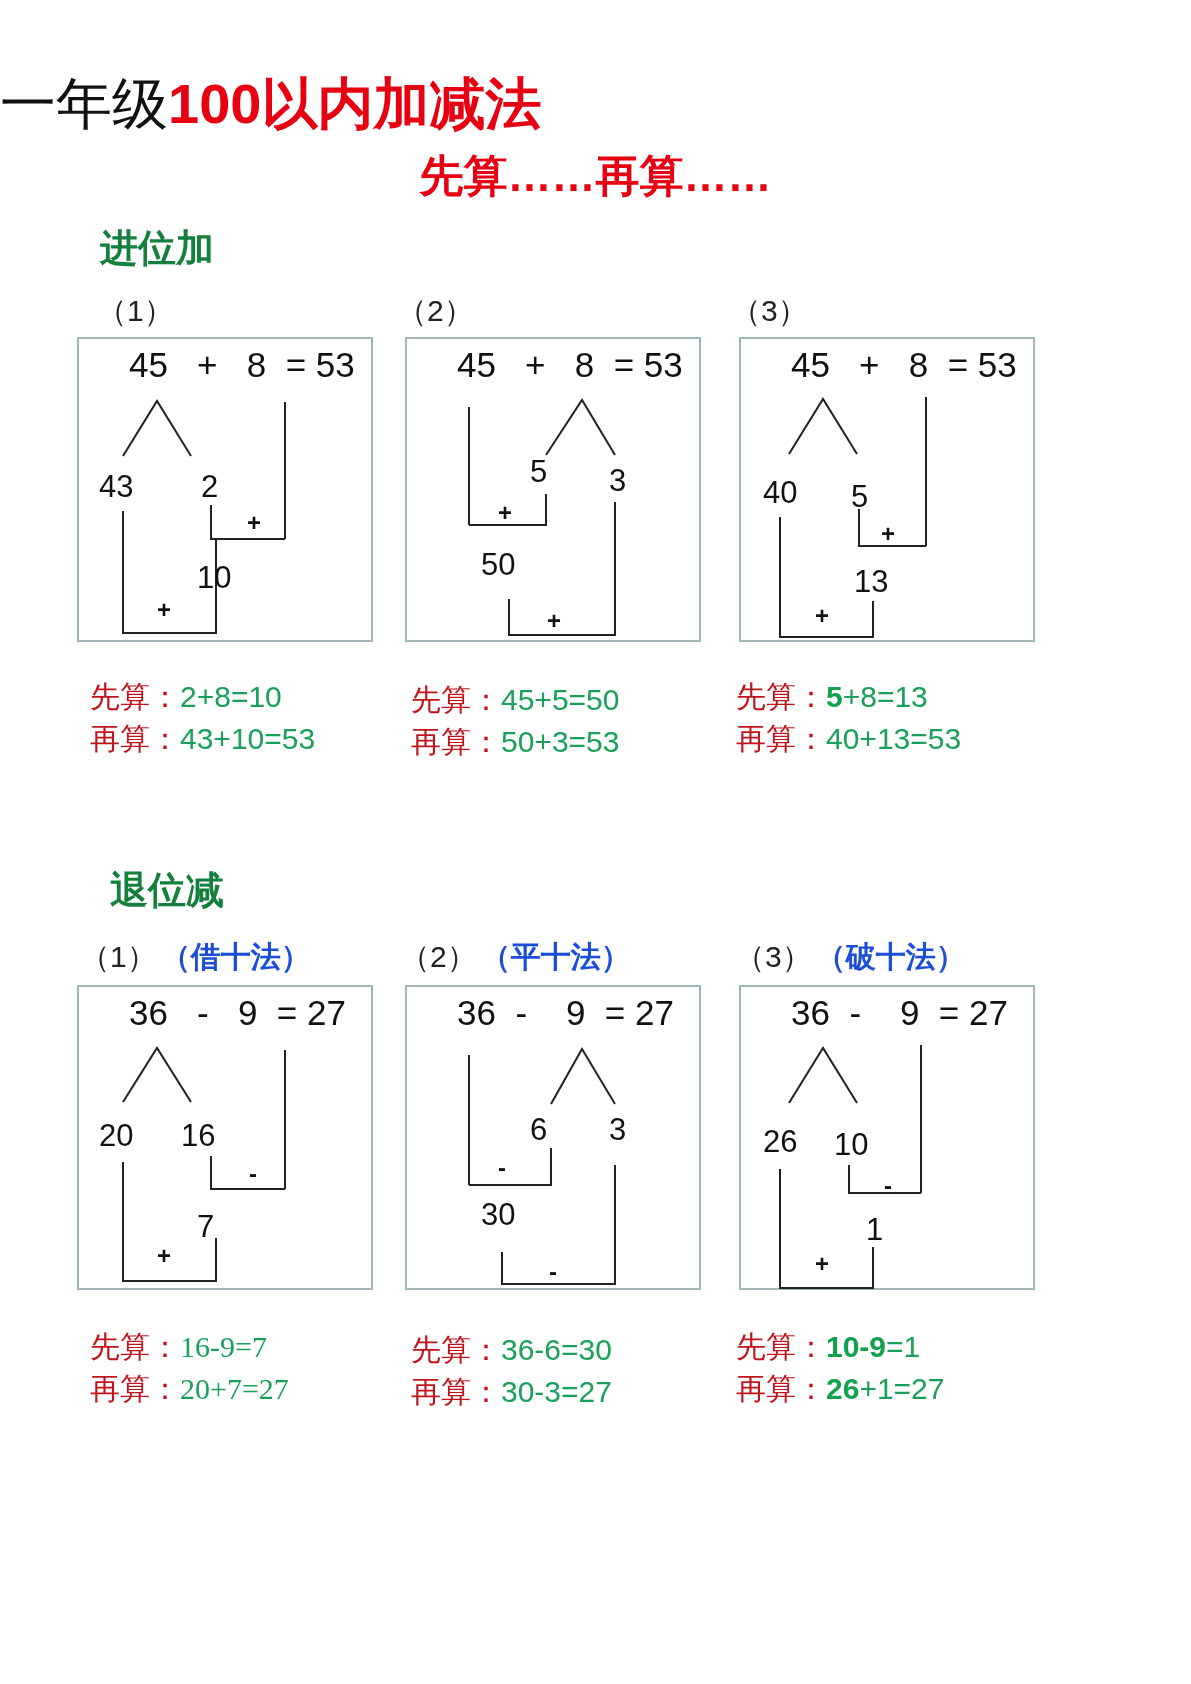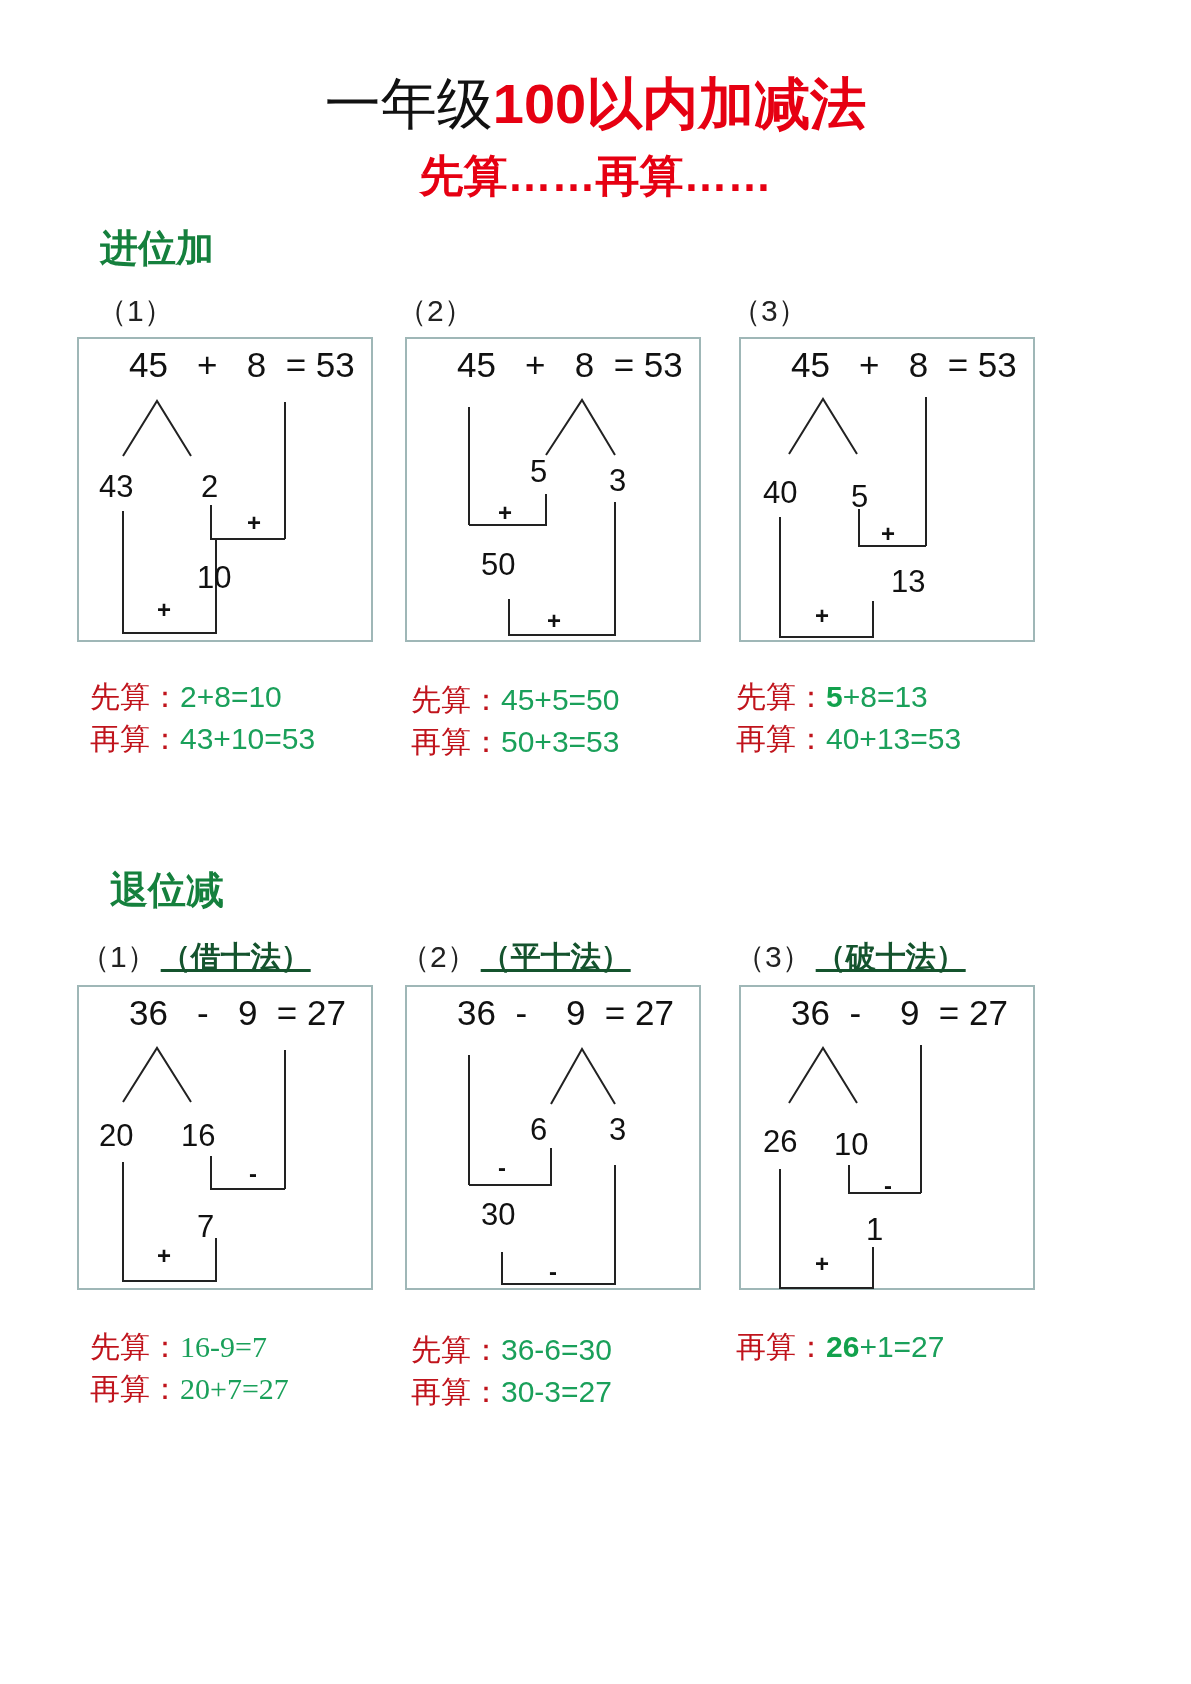--- a/index.html
+++ b/index.html
@@ -1,25 +1,25 @@
 <!DOCTYPE html>
 <html><head>
 <meta charset="utf-8">
 <style>
   html, body { margin: 0; padding: 0; background: #ffffff; }
   body { width: 1191px; height: 1684px; position: relative; overflow: hidden;
          font-family: "Liberation Sans", "DejaVu Sans", sans-serif; color: #111; }
   .abs { position: absolute; }
-  .title { top: 72px; left: 0; width: 1191px; text-align: center; font-size: 56px; line-height: 64px; white-space: nowrap; }
+  .title { top: 72px; left: 0; width: 1191px; font-size: 56px; line-height: 64px; white-space: nowrap; }
   .title .black { color: #111; font-weight: 400; }
   .title .red { color: #e60012; font-weight: 700; }
   .subtitle { top: 150px; left: 0; width: 1191px; text-align: center; font-size: 44px; font-weight: 700; color: #e60012; line-height: 52px; }
   .section-heading { font-family: "DejaVu Serif", "Liberation Serif", serif; font-weight: 700; font-size: 38px; color: #15803d; line-height: 44px; }
   .item-label { font-size: 30px; color: #222; line-height: 34px; white-space: nowrap; }
-  .item-label .method { color: #14532d; font-family: "DejaVu Serif", "Liberation Serif", serif; font-weight: 700; margin-left: 4px; text-decoration: underline; }
+  .item-label .method { color: #1d4ed8; font-family: "DejaVu Serif", "Liberation Serif", serif; font-weight: 700; margin-left: 4px; }
   .box { position: absolute; width: 296px; height: 305px; border: 2px solid #9fb7b7; box-sizing: border-box; background: #fff; }
   .box svg { position: absolute; left: 0; top: 0; width: 296px; height: 305px; overflow: visible; }
   .box svg line, .box svg polyline { stroke: #222; stroke-width: 2; fill: none; }
   .n { position: absolute; font-size: 31px; line-height: 34px; color: #111; white-space: nowrap; }
   .eq { position: absolute; font-size: 35px; line-height: 40px; color: #111; white-space: pre; }
   .op { position: absolute; font-size: 24px; line-height: 26px; color: #111; font-weight: 700; }
   .steps { position: absolute; font-size: 30px; line-height: 42px; white-space: nowrap; }
   .steps .k { color: #c0141c; }
   .steps .v { color: #1aa05a; }
   .steps .vb { color: #12a14c; font-weight: 700; }
@@ -72,21 +72,21 @@
   <svg>
     <polyline points="48,115 82,60 116,115"></polyline>
     <line x1="185" y1="58" x2="185" y2="207"></line>
     <polyline points="118,170 118,207 185,207"></polyline>
     <polyline points="39,178 39,298 132,298 132,262"></polyline>
   </svg>
   <div class="eq" style="left:50px; top:6px;">45   +   8  = 53</div>
   <div class="n" style="left:22px; top:137px;">40</div>
   <div class="n" style="left:110px; top:141px;">5</div>
   <div class="op" style="left:140px; top:182px;">+</div>
-  <div class="n" style="left:113px; top:226px;margin-left:37px;">13</div>
+  <div class="n" style="left:113px; top:226px;">13</div>
   <div class="op" style="left:74px; top:264px;">+</div>
 </div>
 
 <div class="steps" style="left:90px; top:676px;">
   <div><span class="k">先算：</span><span class="v">2+8=10</span></div>
   <div><span class="k">再算：</span><span class="v">43+10=53</span></div>
 </div>
 <div class="steps" style="left:411px; top:679px;">
   <div><span class="k">先算：</span><span class="v">45+5=50</span></div>
   <div><span class="k">再算：</span><span class="v">50+3=53</span></div>
@@ -149,14 +149,15 @@
 
 <div class="steps" style="left:90px; top:1326px;font-family:Liberation Serif, serif;">
   <div><span class="k">先算：</span><span class="v">16-9=7</span></div>
   <div><span class="k">再算：</span><span class="v">20+7=27</span></div>
 </div>
 <div class="steps" style="left:411px; top:1329px;">
   <div><span class="k">先算：</span><span class="v">36-6=30</span></div>
   <div><span class="k">再算：</span><span class="v">30-3=27</span></div>
 </div>
 <div class="steps" style="left:736px; top:1326px;">
+  <div><span class="k">先算：</span><span class="vb">10-9</span><span class="v">=1</span></div>
   <div><span class="k">再算：</span><span class="vb">26</span><span class="v">+1=27</span></div>
 </div>
 
 </body></html>

